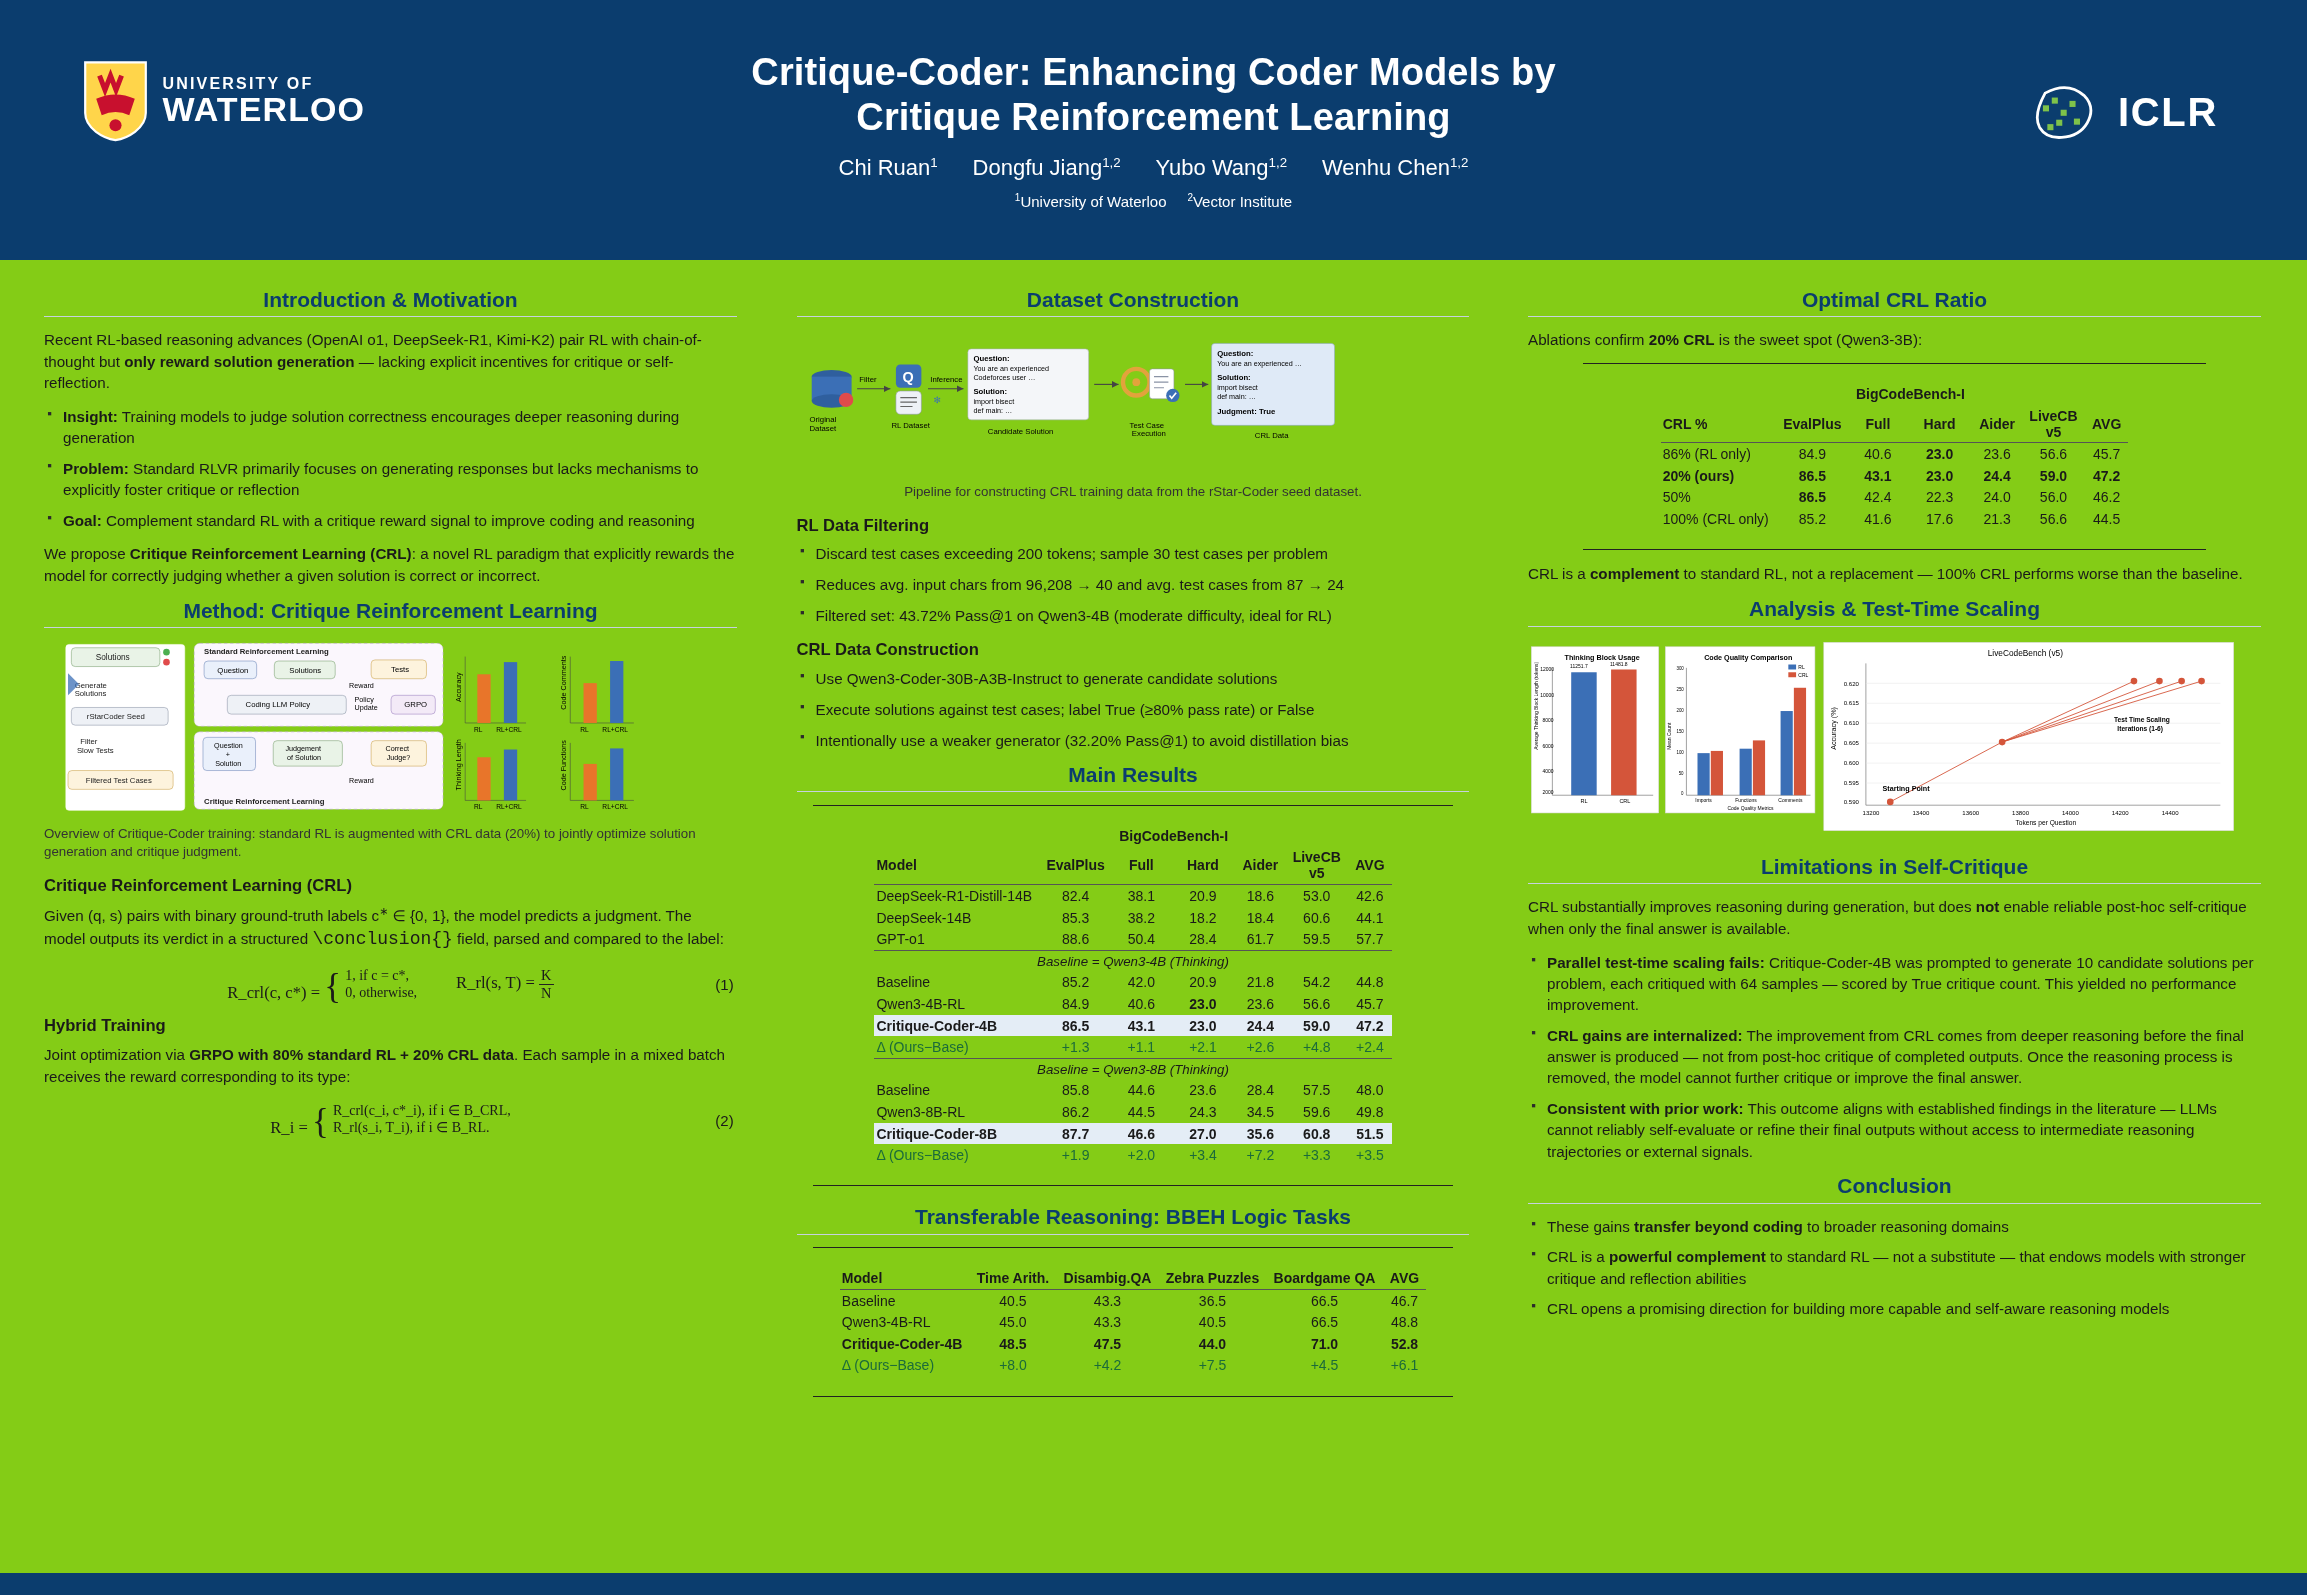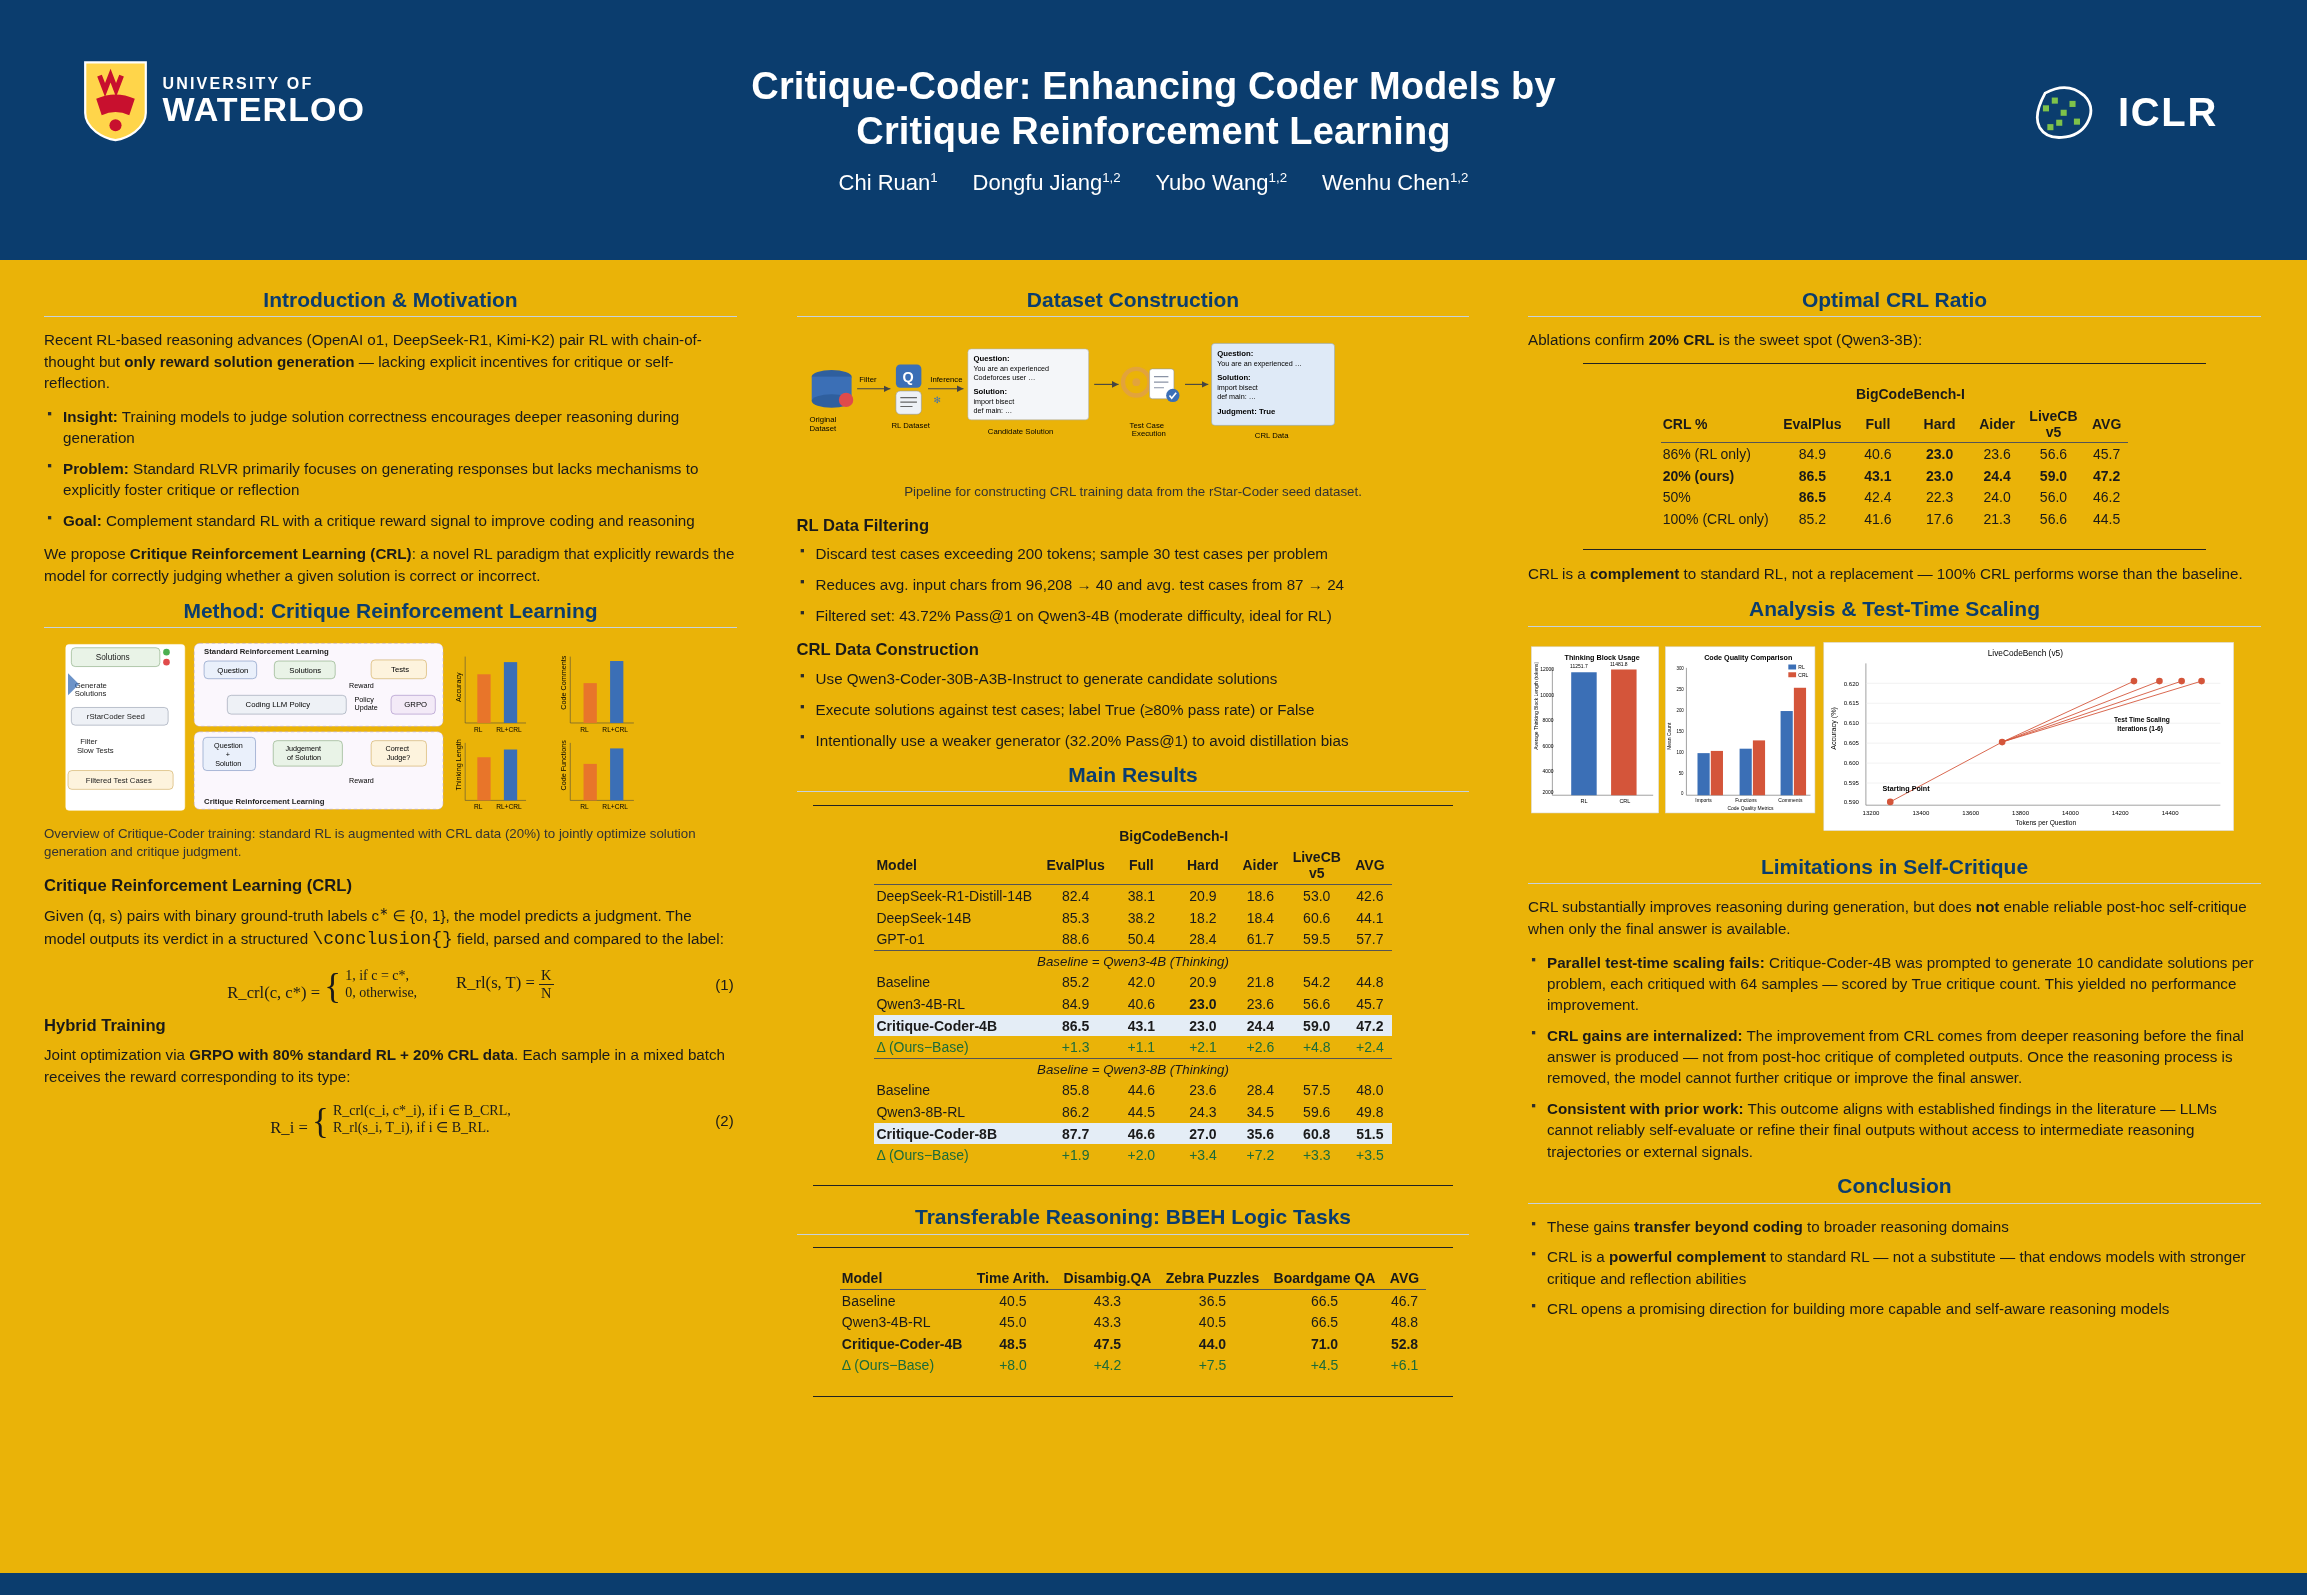--- a/index.html
+++ b/index.html
@@ -4,21 +4,21 @@
 <style>
   * { box-sizing: border-box; }
   html, body { margin:0; padding:0; }
   body {
     width: 2307px; height: 1596px;
     font-family: "Liberation Sans", sans-serif;
     background: #ffffff;
     color: #1a1a1a;
     overflow: hidden;
   }
-  .poster { position: relative; width: 2307px; height: 1596px; background:#eab308; }
+  .poster { position: relative; width: 2307px; height: 1596px; background:#84cc16; }
 
   
   .header {
     position: relative;
     height: 260px;
     background: #0b3d6e;
     color: #fff;
     display: flex; align-items: center; justify-content: center;
   }
   .header-inner { text-align:center; width: 1219px; }
@@ -131,20 +131,25 @@
     <div class="header-inner">
       <div class="title">
         <div>Critique-Coder: Enhancing Coder Models by</div>
         <div>Critique Reinforcement Learning</div>
       </div>
       <div class="authors">
         <span class="name"><span>Chi Ruan</span><span class="sup">1</span></span>
         <span class="name"><span>Dongfu Jiang</span><span class="sup">1,2</span></span>
         <span class="name"><span>Yubo Wang</span><span class="sup">1,2</span></span>
         <span class="name"><span>Wenhu Chen</span><span class="sup">1,2</span></span>
+      </div>
+      <div class="affil">
+        <span class="sup">1</span><span>University of Waterloo</span>
+        &nbsp;&nbsp;&nbsp;
+        <span class="sup">2</span><span>Vector Institute</span>
       </div>
     </div>
 
     <div class="logo-right">
       <svg width="83" height="83" viewBox="0 0 150 150">
         <path d="M40 40 q40 -22 70 4 q22 22 6 50 q-14 24 -46 26 q-28 2 -40 -18 q-12 -22 10 -62 z" fill="none" stroke="#ffffff" stroke-width="5"></path>
         <g fill="#7ec24a">
           <rect x="36" y="62" width="11" height="11"></rect>
             <rect x="52" y="48" width="11" height="11"></rect>
           <rect x="68" y="70" width="11" height="11"></rect>

